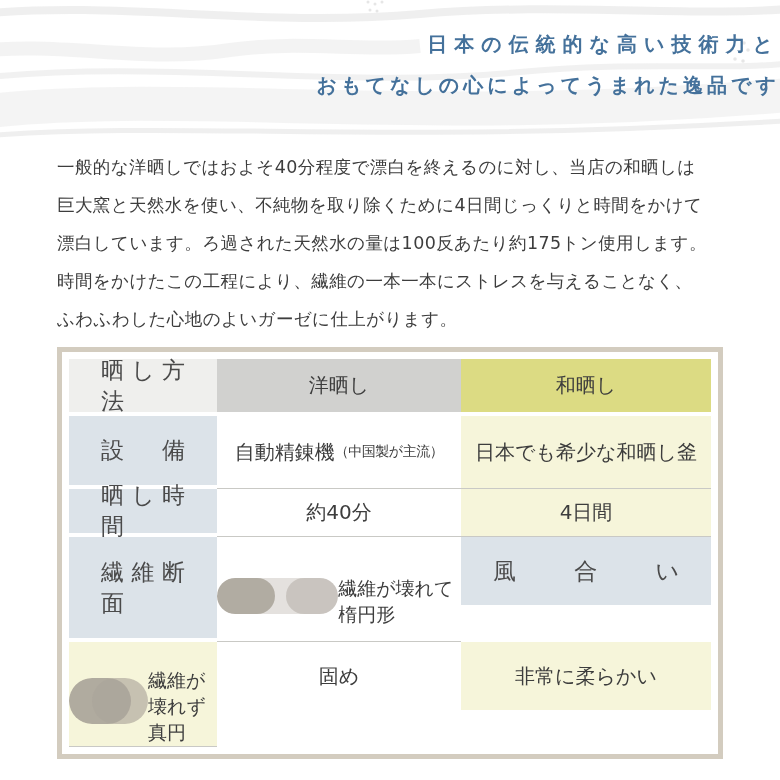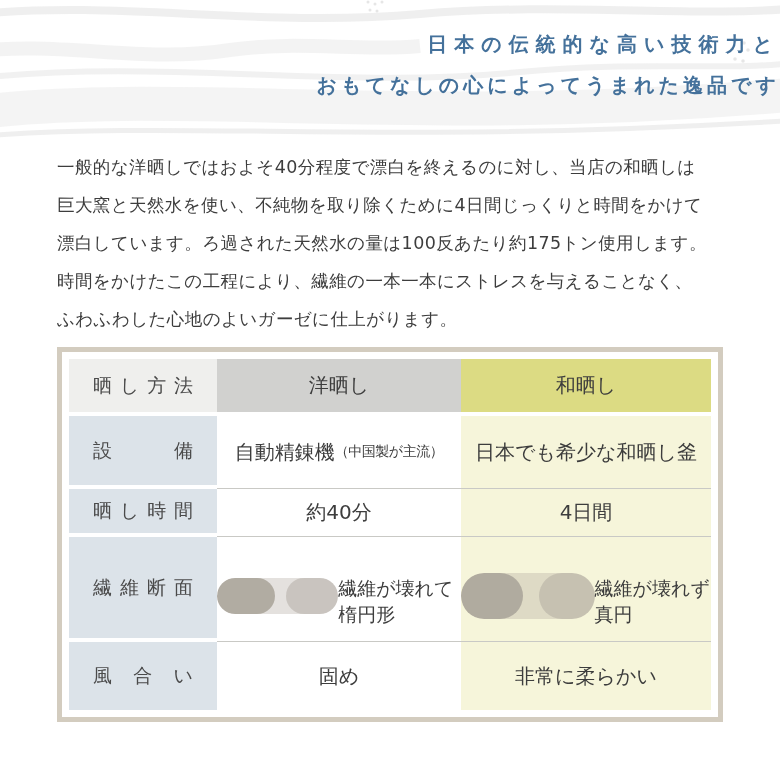--- a/index.html
+++ b/index.html
@@ -36,21 +36,21 @@
   
   .table-frame{
     box-sizing:border-box;width:666px;margin:9px 0 0 57px;
     border:5px solid var(--frame-beige);background:#ffffff;padding:7px;
   }
   .grid{display:grid;grid-template-columns:148px 244px 250px;}
   .cell{
     box-sizing:border-box;display:flex;align-items:center;justify-content:center;
     font-size:20px;color:var(--body-text);
   }
-  .cell.label{background:var(--label-col-bg);padding:0 24px;font-size:19px;color:#4a4a4a;}
+  .cell.label{background:var(--label-col-bg);padding:0 32px;font-size:23px;color:#4a4a4a;}
   .cell.label .just{width:100%;text-align:justify;text-align-last:justify;}
   .cell.japan{background:var(--japan-body-bg);}
   .r-head{height:57px;}
   .r-equip{height:73px;}
   .r-time{height:48px;}
   .r-fiber{height:105px;}
   .r-texture{height:68px;}
   .cell.head-label{background:var(--header-label-bg);}
   .cell.head-west{background:var(--west-header-bg);}
   .cell.head-japan{background:var(--japan-header-bg);font-family:Liberation Mono, monospace;}
@@ -141,27 +141,27 @@
     <div class="cell label r-fiber gap-b">
       <span class="just">繊維断面</span>
     </div>
     <div class="cell fiber-cell r-fiber line-b">
       <div class="pill west">
         <div class="cap left"></div>
         <div class="cap right"></div>
       </div>
       <div class="fiber-caption">繊維が壊れて楕円形</div>
     </div>
+    <div class="cell label r-texture">
+      <span class="just">風合い</span>
+    </div>
+
     <div class="cell japan fiber-cell r-fiber line-b">
       <div class="pill japan">
         <div class="cap left"></div>
         <div class="cap right"></div>
       </div>
       <div class="fiber-caption">繊維が壊れず真円</div>
     </div>
-
-    <div class="cell label r-texture">
-      <span class="just">風合い</span>
-    </div>
     <div class="cell r-texture">固め</div>
     <div class="cell japan r-texture">非常に柔らかい</div>
   </div>
 </div>
 
 </body></html>

